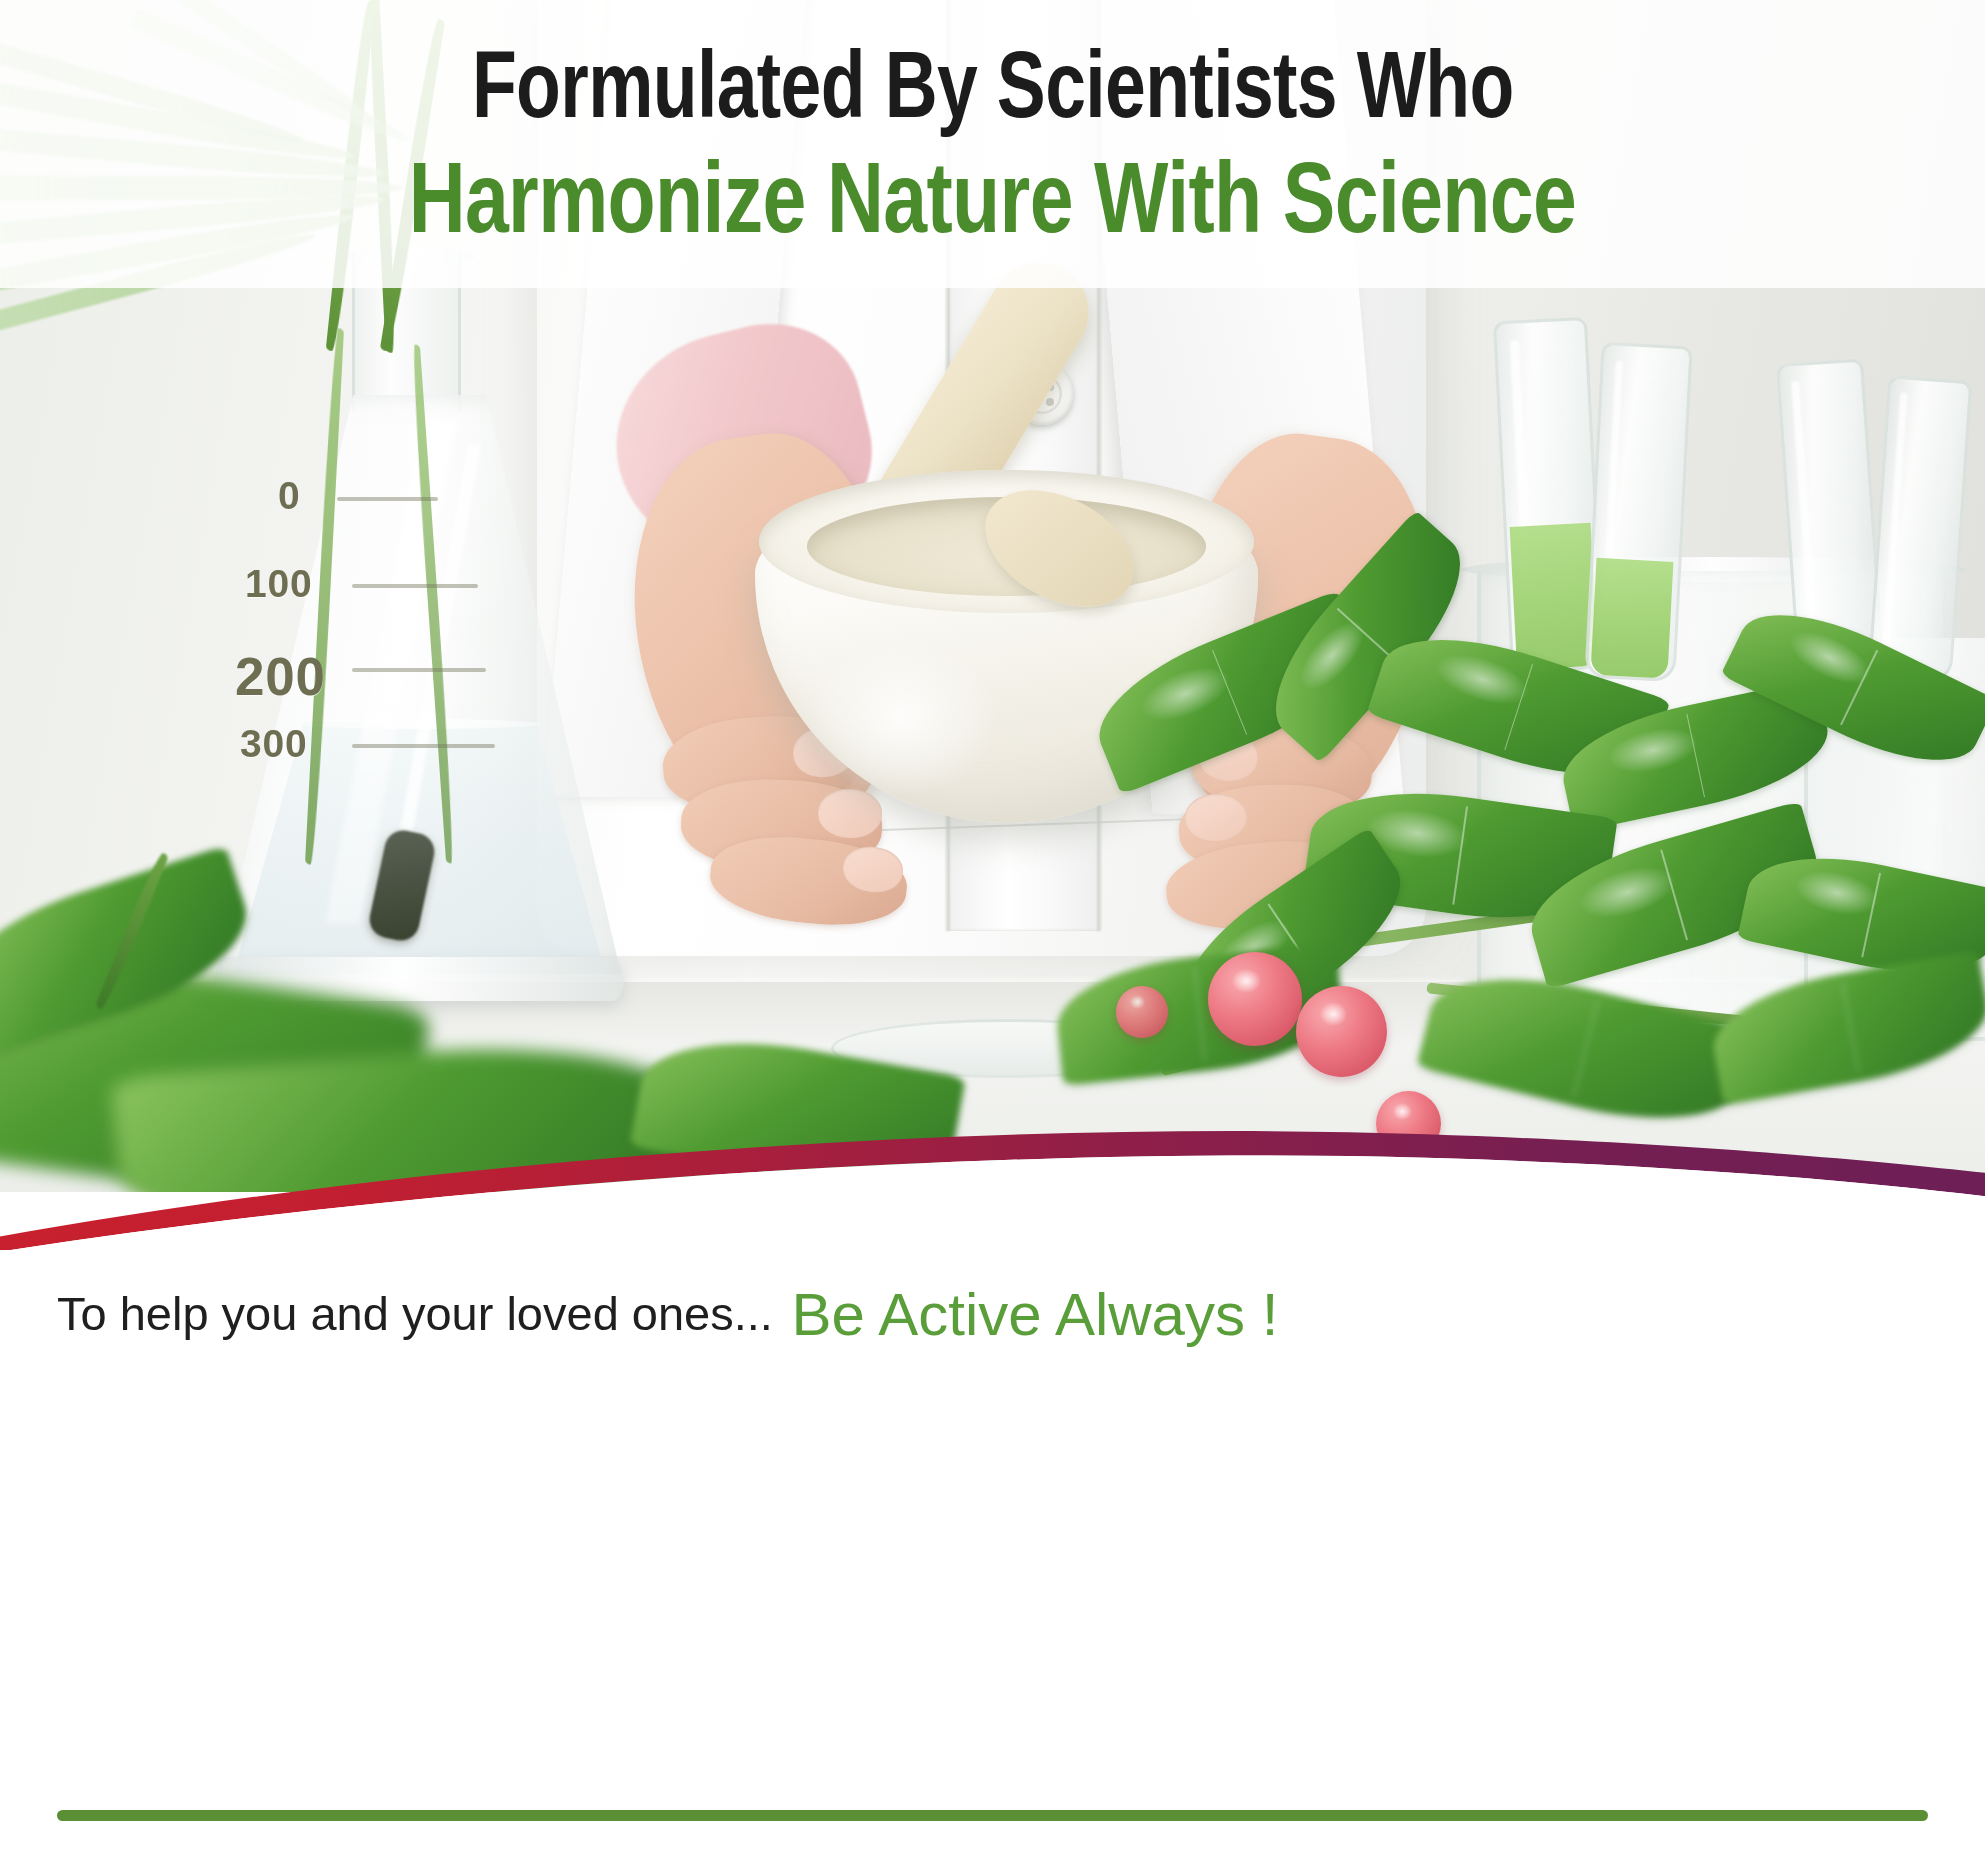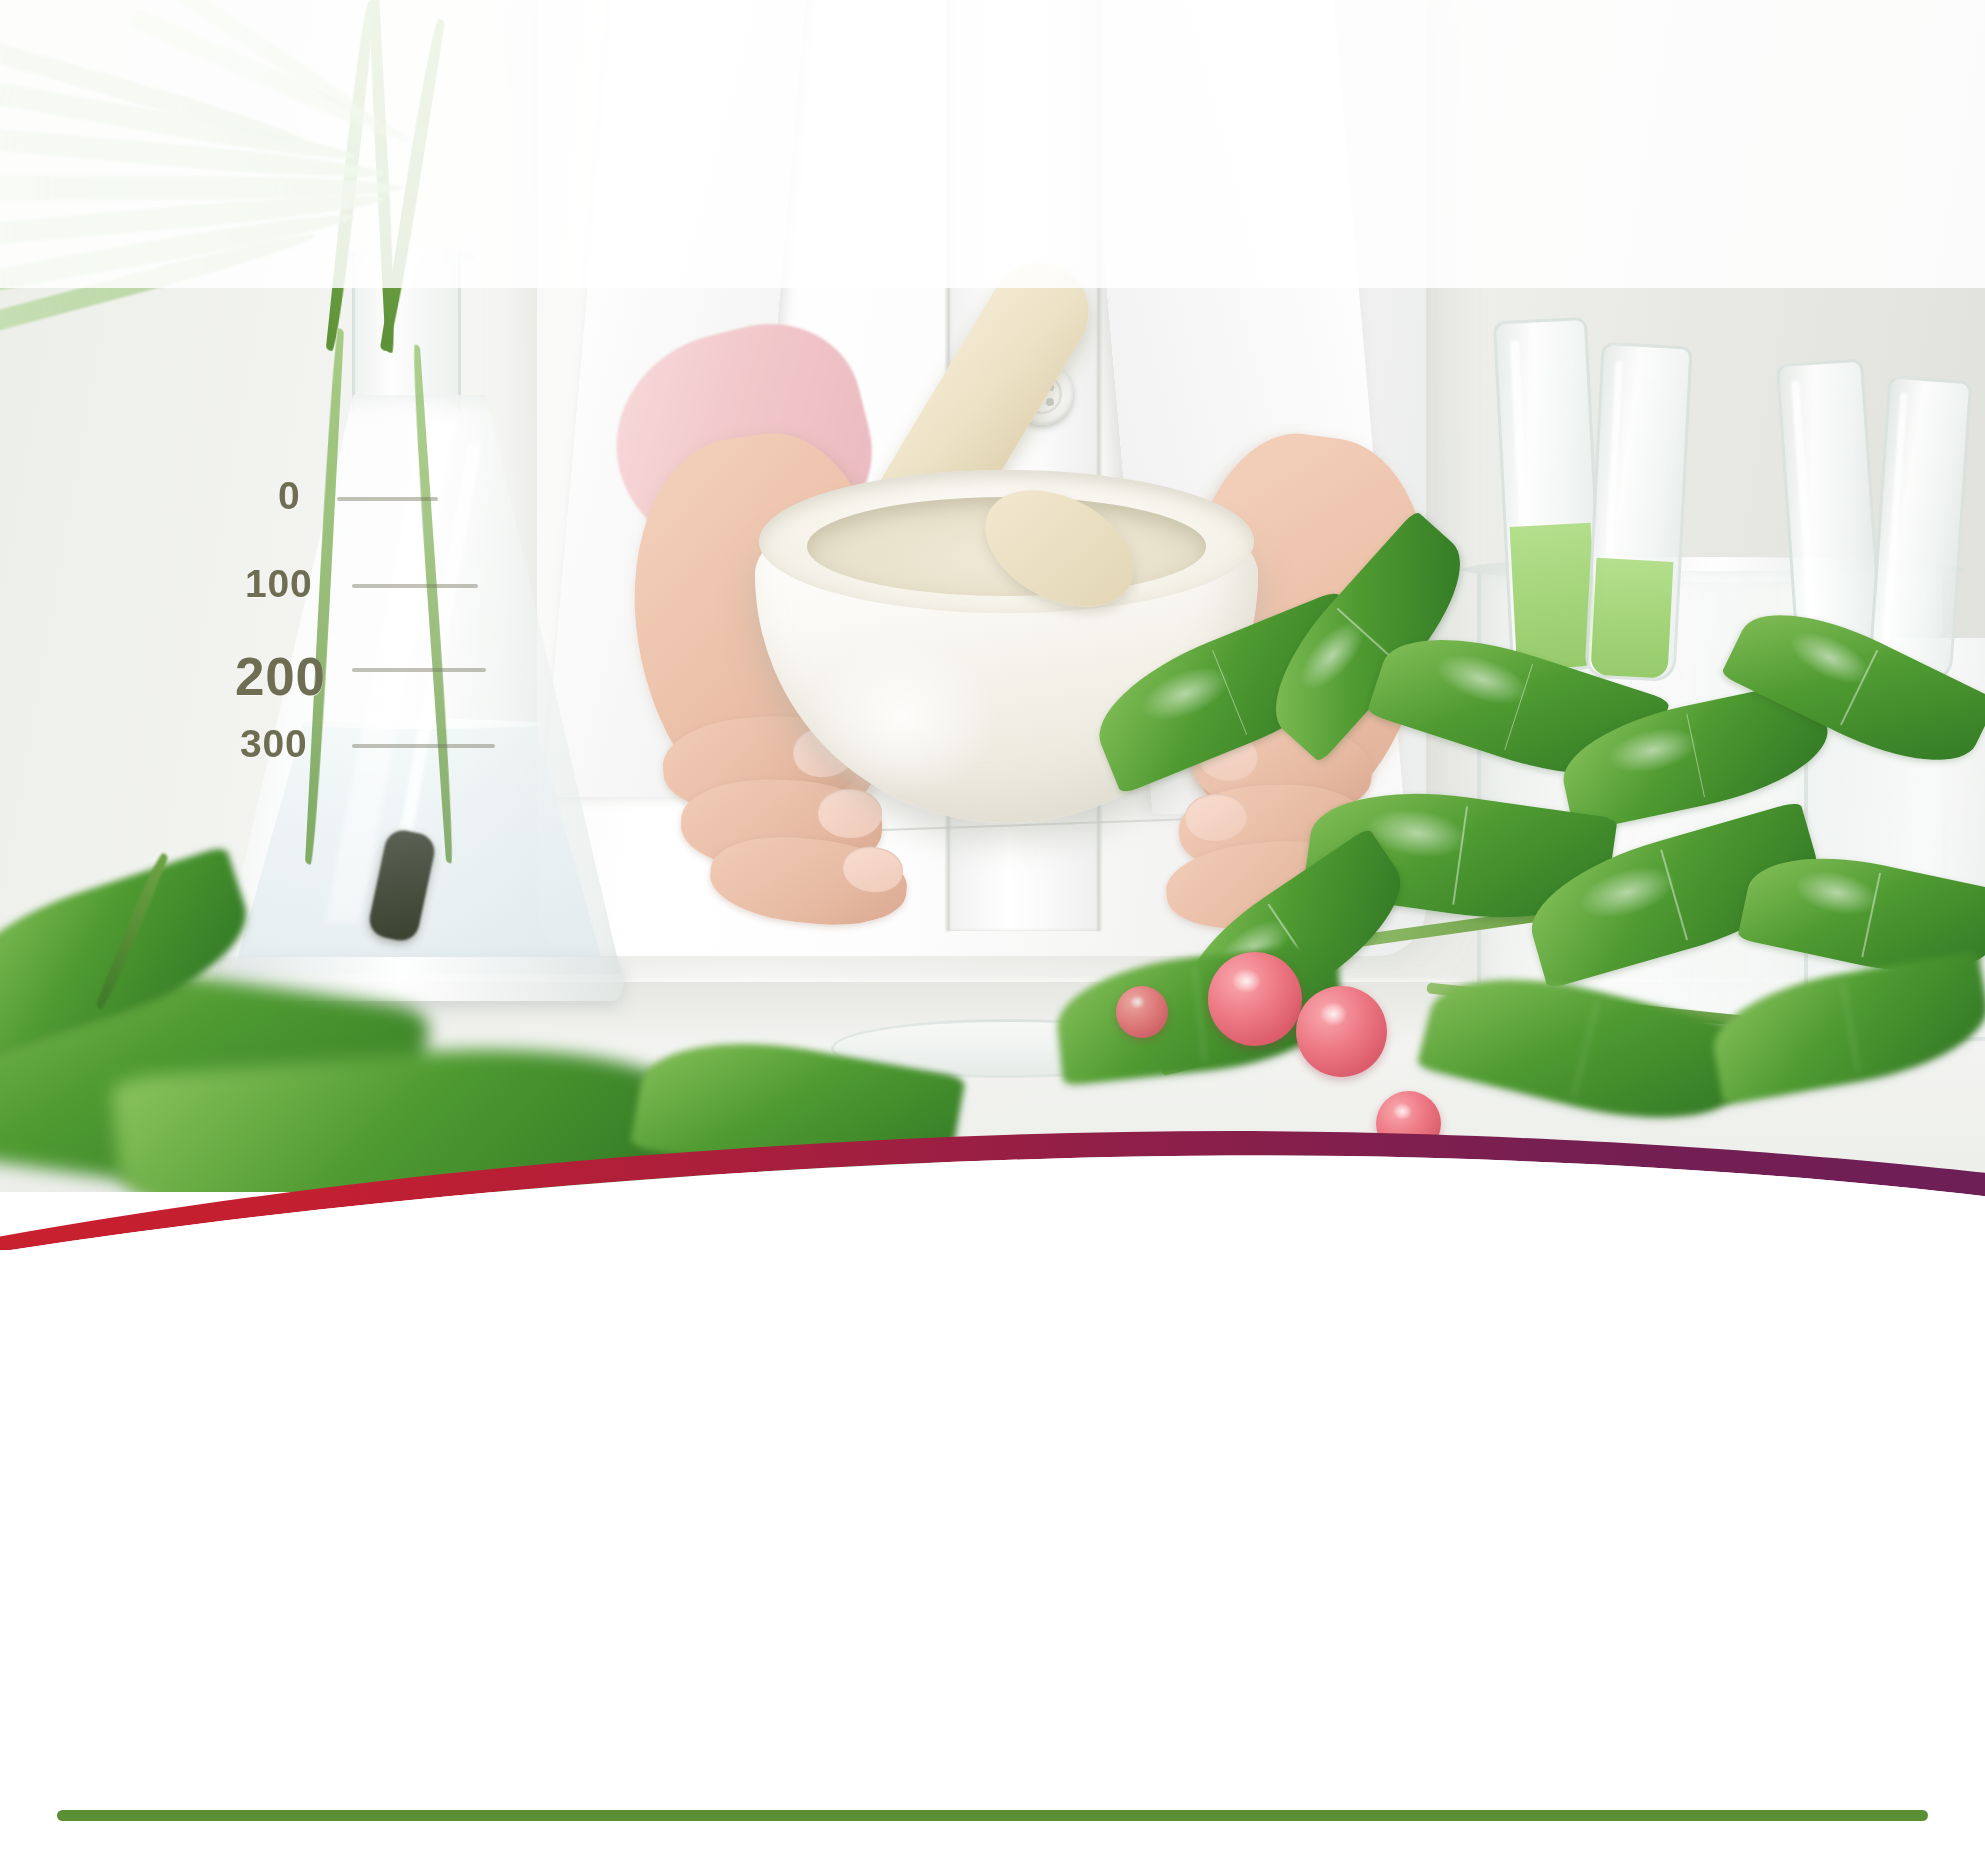--- a/index.html
+++ b/index.html
@@ -377,20 +377,24 @@
       </div>
 
     <div class="leaf leaf-blur2" style="left:-101px;top:973px;width:520px;height:210px;transform:rotate(8deg);border-radius:50% 8% 50% 8%;"></div>
     <div class="leaf leaf-blur2" style="left:117px;top:1053px;width:587px;height:176px;transform:rotate(-5deg);border-radius:8% 50% 8% 50%;"></div>
     <div class="leaf leaf-blur" style="left:-50px;top:889px;width:302px;height:126px;transform:rotate(-18deg);"></div>
     <div class="reed" style="left:126px;top:847px;width:11.7px;height:168px;transform:rotate(22deg);background:linear-gradient(180deg,#6fa445,#3e7a28);filter:blur(1.3px);"></div>
     <div class="leaf leaf-blur" style="left:638px;top:1049px;width:319px;height:126px;transform:rotate(10deg);"></div>
   </div>
 
   <div class="header-overlay"></div>
+  <div class="headline">
+    <div class="headline-l1">Formulated By Scientists Who</div>
+    <div class="headline-l2">Harmonize Nature With Science</div>
+  </div>
 
   <div class="divider">
     <svg viewBox="0 0 2366 260" preserveAspectRatio="none" aria-hidden="true">
       <defs>
         <linearGradient id="divgrad" x1="0" y1="0" x2="1" y2="0">
           <stop offset="0%" stop-color="#c8202e"></stop>
           <stop offset="18%" stop-color="#c11f31"></stop>
           <stop offset="40%" stop-color="#a61f3e"></stop>
           <stop offset="60%" stop-color="#8b1f4a"></stop>
           <stop offset="80%" stop-color="#751f52"></stop>
@@ -403,18 +407,21 @@
       <path d="M0,244 C520,150 1180,104 1700,122 C2000,132 2220,152 2366,168
                L2366,196 C2200,176 1980,158 1700,150 C1200,136 540,178 0,262 Z" fill="url(#divgrad)"></path>
 
       <path d="M0,262 C540,178 1200,136 1700,150 C1980,158 2200,176 2366,196 L2366,260 L0,260 Z" fill="#ffffff"></path>
     </svg>
   </div>
 
   <div class="content">
 
 
+    <div class="closing">
+      <span>To help you and your loved ones...</span><span class="cta">Be Active Always !</span>
+    </div>
 
     <div class="rule"></div>
   </div>
 
 </div>
 
 
 </body></html>

